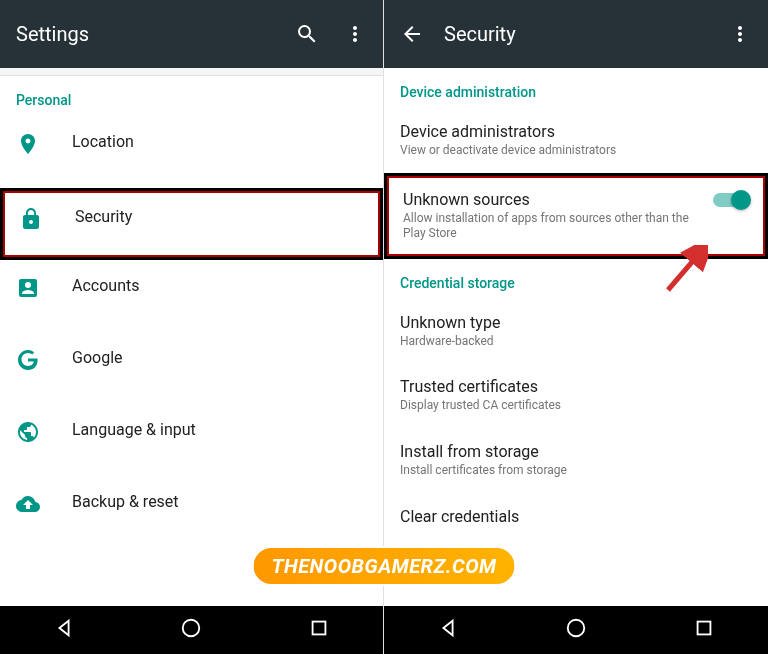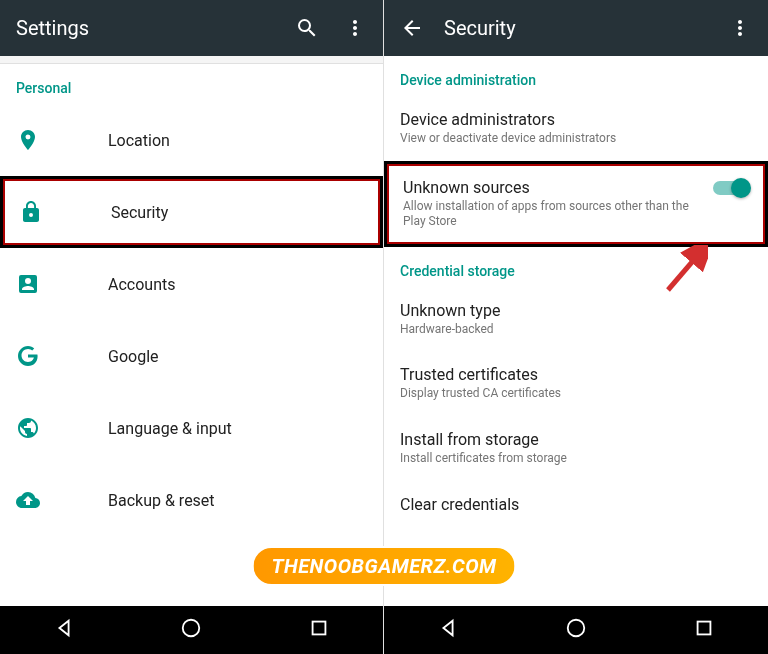--- a/index.html
+++ b/index.html
@@ -1,31 +1,31 @@
 <!DOCTYPE html>
 <html><head>
   <meta charset="utf-8">
   <style>
     * { margin: 0; padding: 0; box-sizing: border-box; font-family: Roboto, Arial, sans-serif; }
     body { width: 768px; height: 654px; background: #fff; display: flex; position: relative; }
     .panel { width: 50%; height: 100%; display: flex; flex-direction: column; background: #fafafa; }
     .panel-left { border-right: 1px solid #e0e0e0; }
     
-    .appbar { background: #263238; color: #fff; height: 56px; display: flex; align-items: center; padding: 0 16px; gap: 20px; }
+    .appbar { background: #263238; color: #fff; height: 68px; display: flex; align-items: center; padding: 0 16px; gap: 20px; }
     .appbar .title { font-size: 20px; font-weight: 400; flex: 1; }
     .appbar .icon { width: 24px; height: 24px; display: flex; align-items: center; justify-content: center; }
     .appbar .icon svg { fill: #fff; }
     .appbar-right { display: flex; gap: 24px; align-items: center; }
     
     .content { flex: 1; overflow: hidden; background: #fff; }
     .divider-top { height: 8px; background: #f5f5f5; border-bottom: 1px solid #e0e0e0; }
     
     .section-header { color: #009688; font-size: 14px; font-weight: 500; padding: 16px 16px 8px; }
     
-    .list-item { display: flex; align-items: center; padding: 16px; min-height: 72px; gap: 36px; }
+    .list-item { display: flex; align-items: flex-start; padding: 16px; min-height: 72px; }
     .list-item .item-icon { width: 56px; display: flex; align-items: center; justify-content: flex-start; }
     .list-item .item-icon svg { fill: #009688; width: 24px; height: 24px; }
     .list-item .item-label { font-size: 16px; color: #212121; }
     
     .setting-item { padding: 14px 16px; }
     .setting-item .setting-title { font-size: 16px; color: #212121; margin-bottom: 2px; }
     .setting-item .setting-subtitle { font-size: 12px; color: #757575; line-height: 1.3; }
     .setting-row { display: flex; align-items: flex-start; }
     .setting-row .setting-text { flex: 1; }
     

